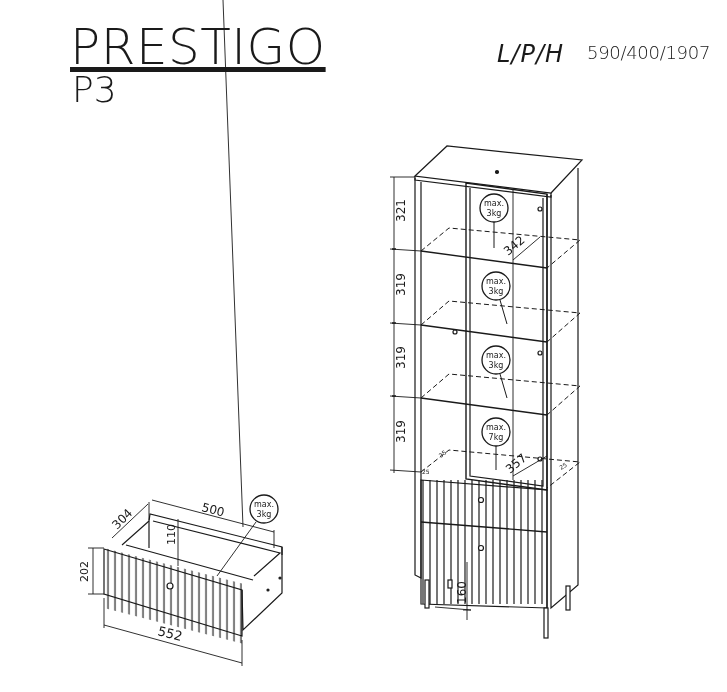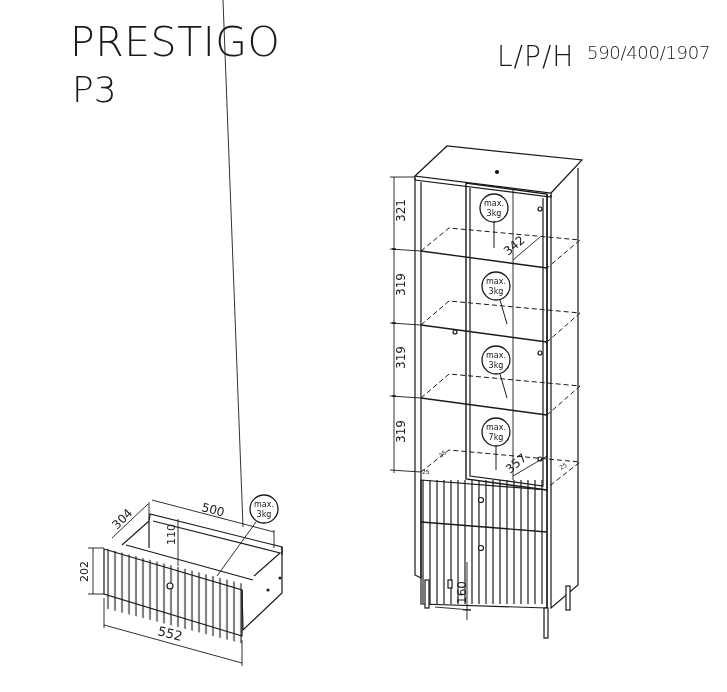--- a/index.html
+++ b/index.html
@@ -1,19 +1,19 @@
 <!DOCTYPE html>
 <html><head>
   <meta charset="utf-8">
   <style>
     html, body { margin: 0; padding: 0; background: #ffffff; }
     body { width: 727px; height: 692px; position: relative; overflow: hidden; font-family: "DejaVu Sans", sans-serif; color: #1a1a1a; }
-    .title { position: absolute; left: 70px; top: 22px; font-size: 41px; font-weight: 300; letter-spacing: 0.5px; line-height: 1; }
+    .title { position: absolute; left: 70px; top: 22px; font-size: 50px; font-weight: 300; letter-spacing: 0.5px; line-height: 1; text-decoration: underline; }
     .subtitle { position: absolute; left: 72px; top: 72px; font-size: 36px; font-weight: 300; line-height: 1; }
-    .dims-label { position: absolute; left: 497px; top: 40px; font-size: 28px; font-weight: 300; letter-spacing: 1px; }
+    .dims-label { position: absolute; left: 497px; top: 40px; font-size: 24px; font-weight: 300; letter-spacing: 1px; font-style: italic; }
     .dims-value { position: absolute; left: 587px; top: 42px; font-size: 18px; font-weight: 300; letter-spacing: -0.3px; text-align: center; }
     svg.drawing { position: absolute; left: 0; top: 0; }
     svg text { font-family: "DejaVu Sans", sans-serif; fill: #1a1a1a; }
   </style>
 </head>
 <body>
 
 <div class="title">PRESTIGO</div>
 <div class="subtitle">P3</div>
 <div class="dims-label">L/P/H</div>

